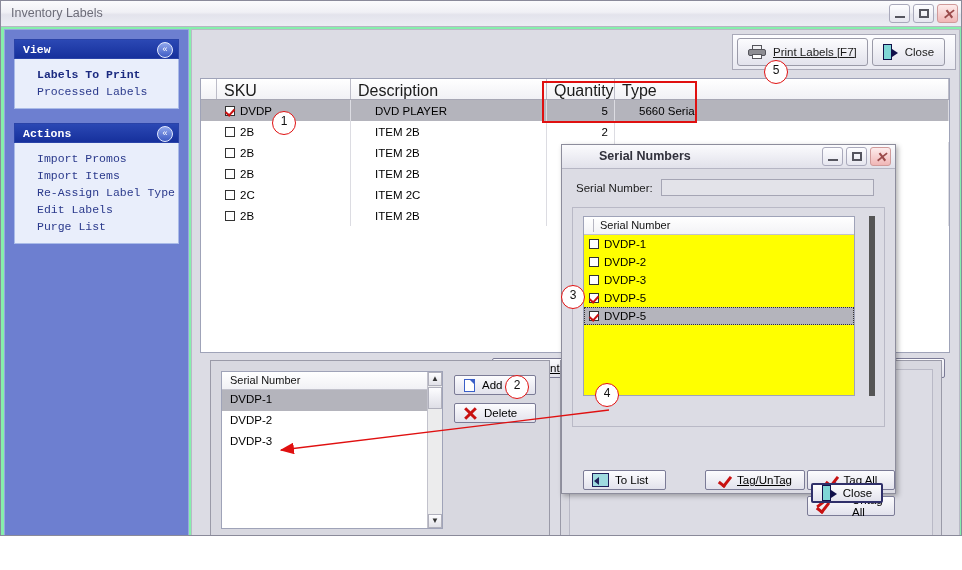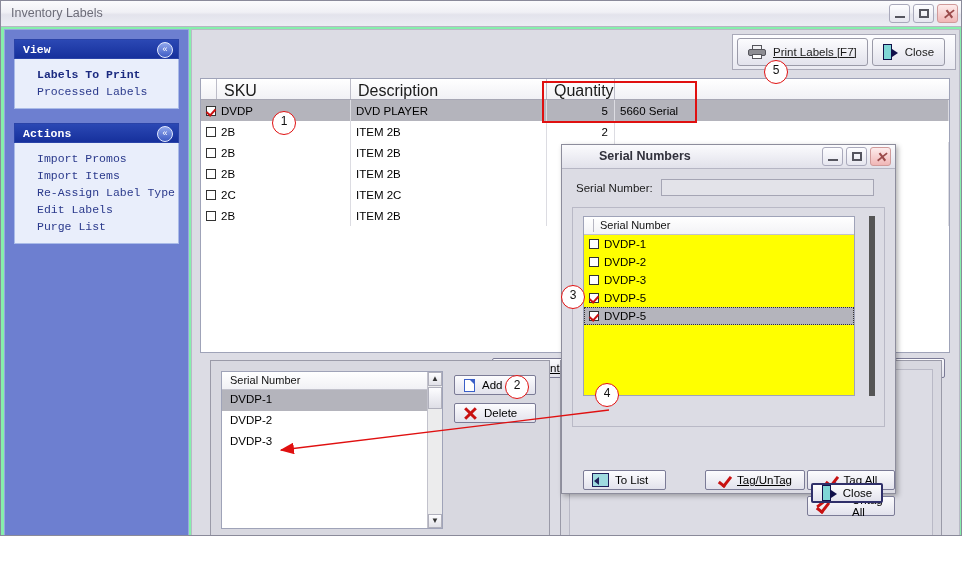--- a/index.html
+++ b/index.html
@@ -66,21 +66,21 @@
     border-top:4px solid transparent;border-bottom:4px solid transparent;border-left:6px solid #10104a;}
 
   
   .gridpanel{position:absolute;left:8px;top:48px;width:750px;height:275px;
     background:#fff;border:1px solid #9fa3b8;box-sizing:border-box;}
   .ghdr{display:flex;height:21px;background:linear-gradient(to bottom,#ffffff,#f1f1f5);
     border-bottom:1px solid #a7a7b4;box-sizing:border-box;font-size:16px;color:#1a1a1a;}
   .gh{border-right:1px solid #bcbcc8;padding:3px 0 0 7px;box-sizing:border-box;overflow:hidden;white-space:nowrap;}
   .grow{display:flex;height:21px;font-size:11.5px;color:#000;align-items:center;box-sizing:border-box;}
   .grow.sel{background:#b4b4bc;}
-  .gc{border-right:1px solid #dcdce2;height:21px;padding-left:5px;box-sizing:border-box;
+  .gc{border-right:1px solid #dcdce2;height:21px;padding-left:24px;box-sizing:border-box;
       display:flex;align-items:center;overflow:hidden;white-space:nowrap;}
   .gc.num{justify-content:flex-end;padding-right:6px;padding-left:0;}
   .cbx{width:10px;height:10px;border:1px solid #333;background:#fff;display:inline-block;
     position:relative;margin-right:5px;flex:none;box-sizing:border-box;}
   .cbx.on::after{content:"";position:absolute;left:1px;top:0px;width:4px;height:7px;
     border:solid #cc1111;border-width:0 2px 2px 0;transform:rotate(42deg);}
 
   .redbox{position:absolute;border:2px solid #e01010;box-sizing:border-box;pointer-events:none;}
 
   
@@ -229,20 +229,21 @@
         <span class="lbl">Close</span>
       </div>
     </div>
 
     <div class="gridpanel">
       <div class="ghdr">
         <div class="gh" style="width:16px;padding-left:0;"></div>
         <div class="gh" style="width:134px;">SKU</div>
         <div class="gh" style="width:196px;">Description</div>
         <div class="gh" style="width:68px;">Quantity</div>
+        <div class="gh" style="width:334px;">Type</div>
       </div>
 
       <div class="grow sel">
         <div class="gc" style="width:150px;">
           <span class="cbx on"></span>
           <span>DVDP</span>
         </div>
         <div class="gc" style="width:196px;">DVD PLAYER</div>
         <div class="gc num" style="width:68px;">5</div>
         <div class="gc" style="width:334px;">5660 Serial</div>

